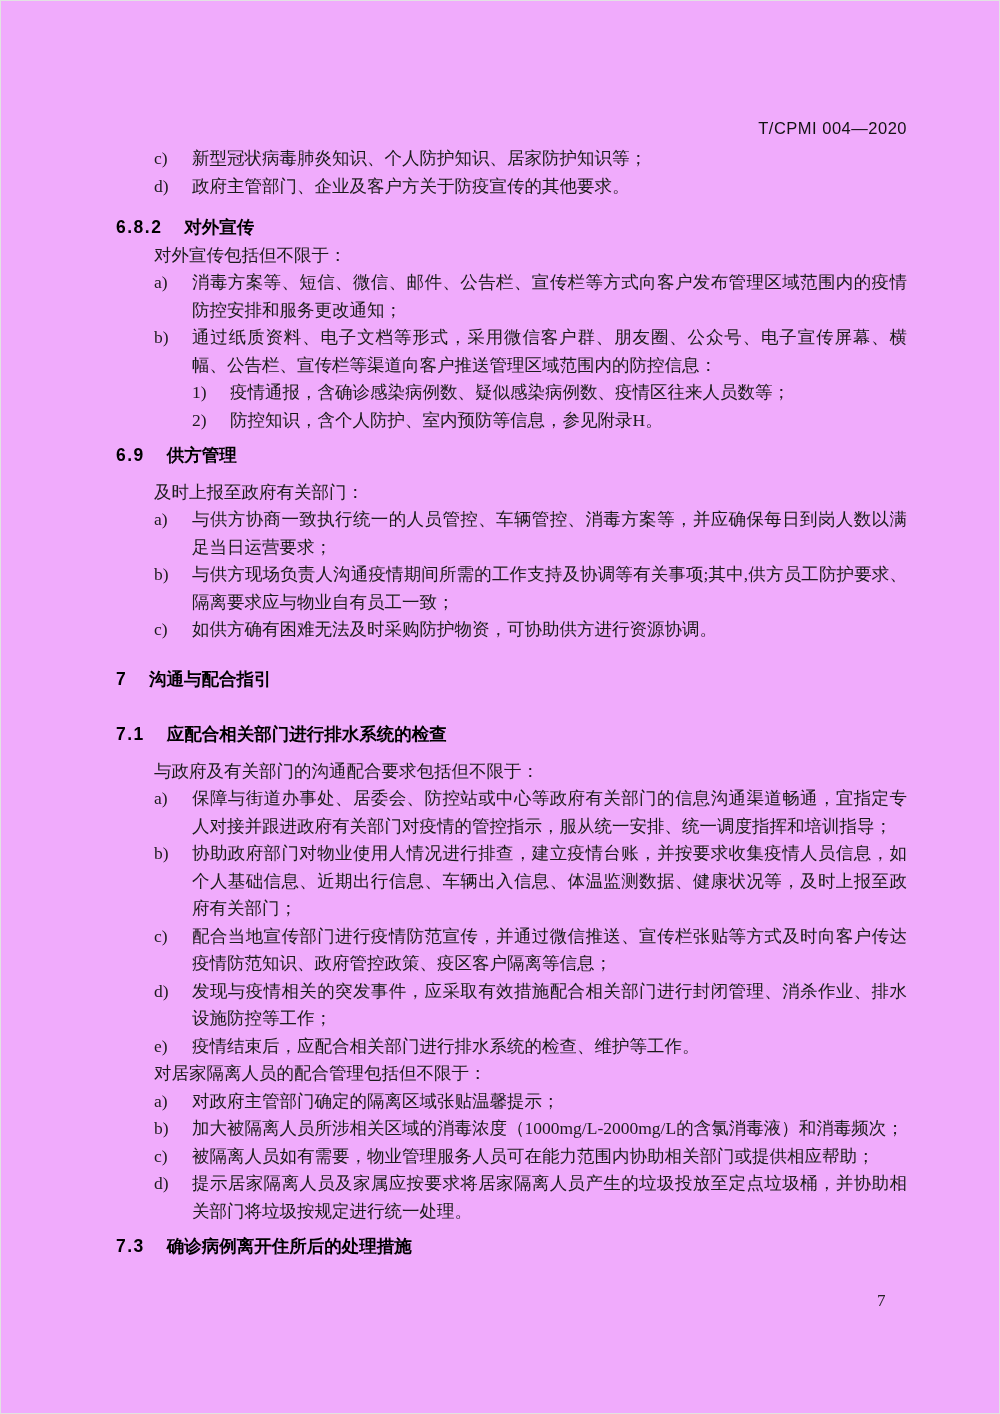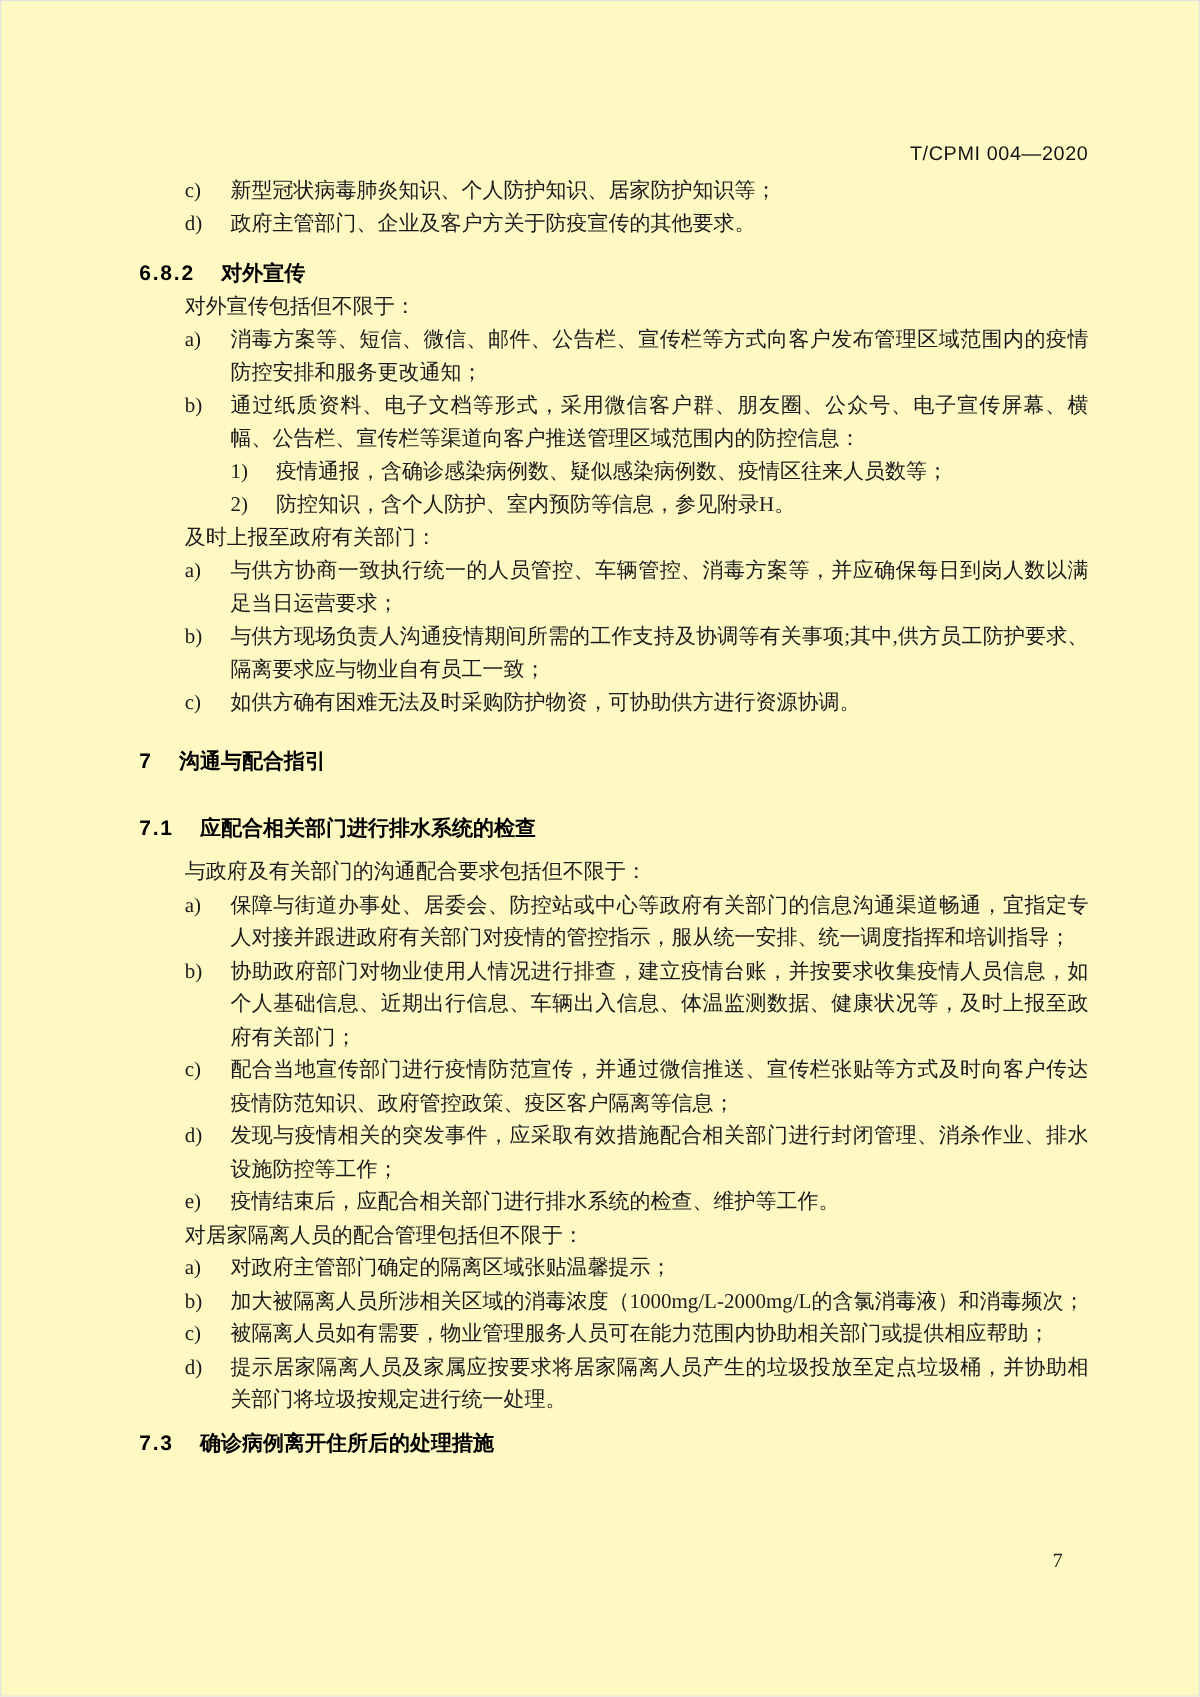--- a/index.html
+++ b/index.html
@@ -1,21 +1,21 @@
 <!DOCTYPE html>
 <html><head>
 <meta charset="utf-8">
 <style>
   html, body { margin: 0; padding: 0; background: #ffffff; }
   .sheet {
     position: relative;
     width: 1000px;
     height: 1414px;
     box-sizing: border-box;
-    background: #fef9c3;
+    background: #f0abfc;
     border: 1px solid #e2e2e2;
     padding: 117px 92px 0 115px;
     font-family: "Liberation Serif", "DejaVu Serif", serif;
     font-size: 17.5px;
     line-height: 27.5px;
     color: #1b1b1b;
     overflow: hidden;
   }
   .doc-header {
     text-align: right;
@@ -89,20 +89,24 @@
     <div class="list-item">
       <span class="li-label">1)</span>
       <span class="li-text">疫情通报，含确诊感染病例数、疑似感染病例数、疫情区往来人员数等；</span>
     </div>
     <div class="list-item">
       <span class="li-label">2)</span>
       <span class="li-text">防控知识，含个人防护、室内预防等信息，参见附录H。</span>
     </div>
   </div>
 
+  <h3 class="h2">
+    <span class="h-num">6.9</span>
+    <span class="h-title">供方管理</span>
+  </h3>
   <p class="lead">及时上报至政府有关部门：</p>
   <div class="list">
     <div class="list-item">
       <span class="li-label">a)</span>
       <span class="li-text">与供方协商一致执行统一的人员管控、车辆管控、消毒方案等，并应确保每日到岗人数以满足当日运营要求；</span>
     </div>
     <div class="list-item">
       <span class="li-label">b)</span>
       <span class="li-text">与供方现场负责人沟通疫情期间所需的工作支持及协调等有关事项;其中,供方员工防护要求、隔离要求应与物业自有员工一致；</span>
     </div>

